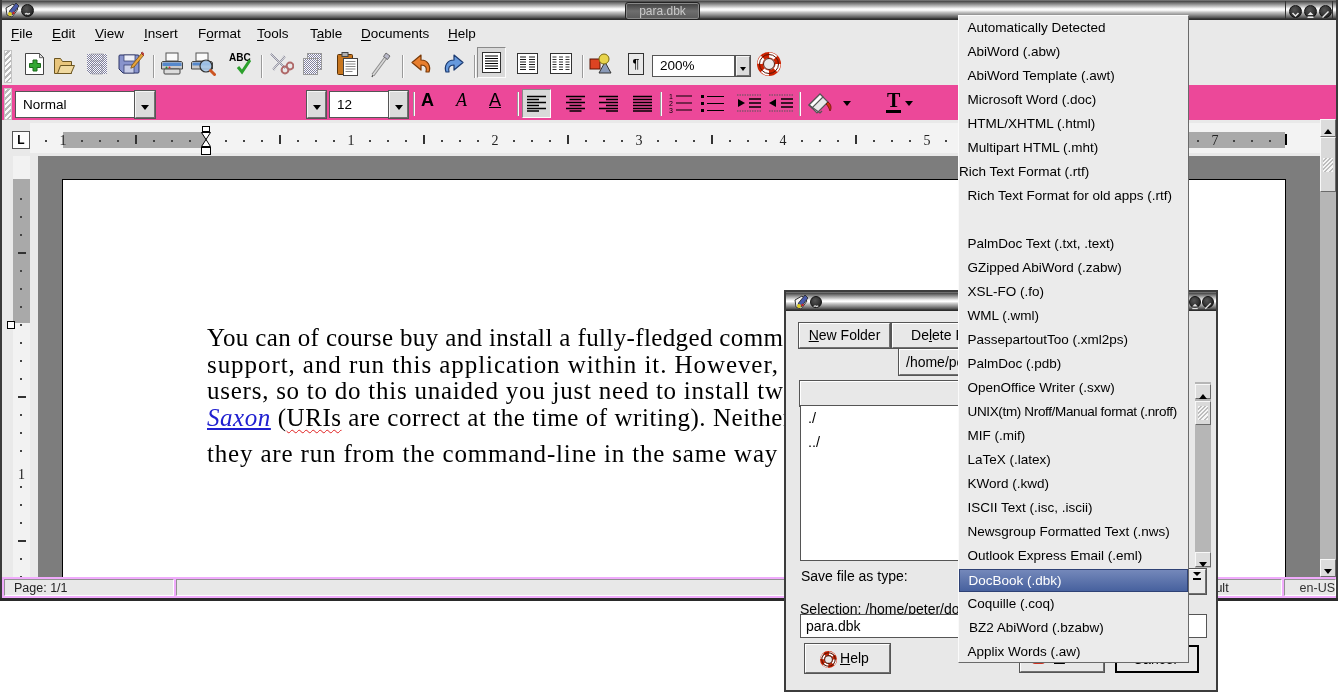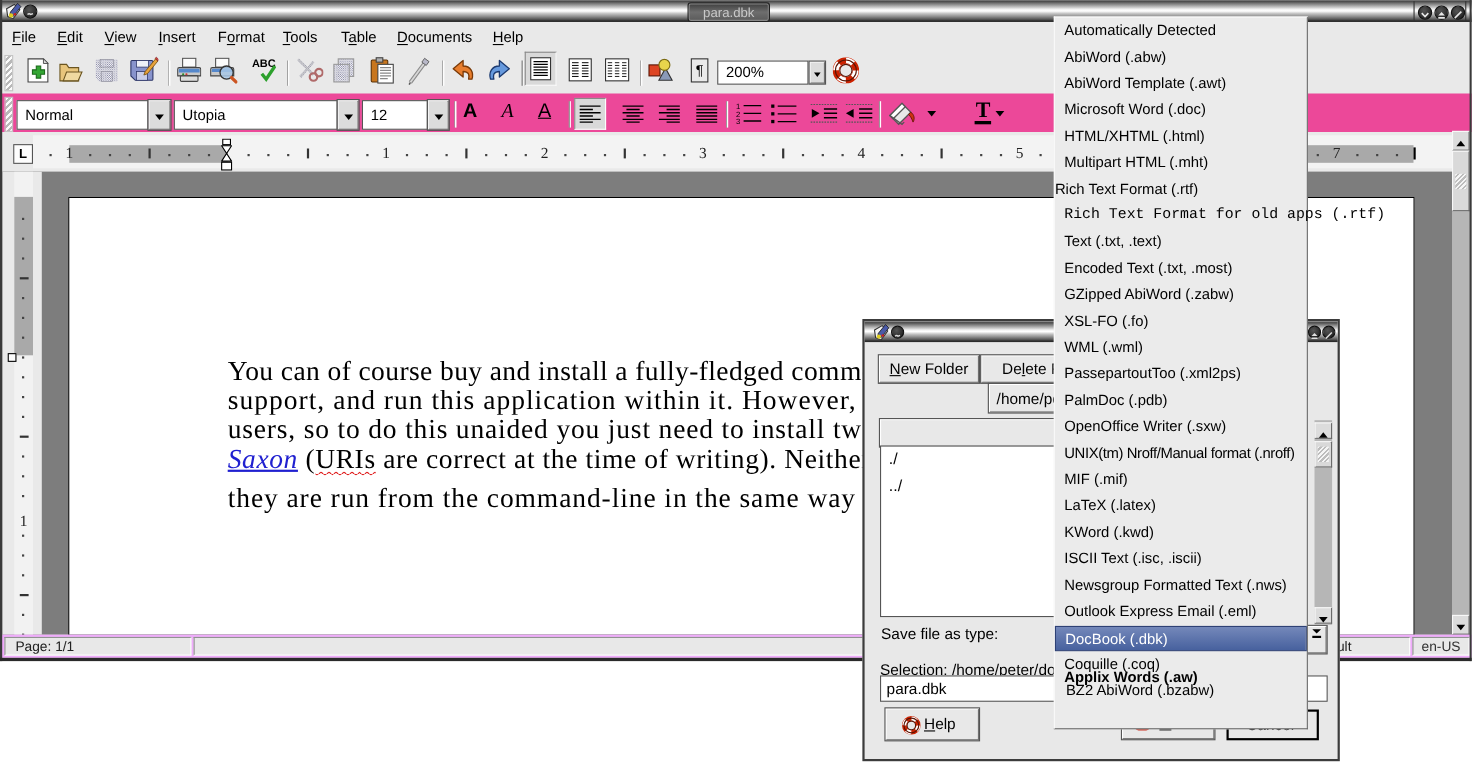--- a/index.html
+++ b/index.html
@@ -186,21 +186,20 @@
         <circle cx="12" cy="12" r="9" fill="none" stroke="#ffffff" stroke-width="5" stroke-dasharray="7 7.1" stroke-dashoffset="0"></circle>
         <circle cx="12" cy="12" r="9.5" fill="none" stroke="#5a1505" stroke-width="1"></circle>
         <circle cx="12" cy="12" r="5.5" fill="#e9e9e9" stroke="#5a1505" stroke-width="1"></circle>
       </svg>
   </div>
 
   <div class="abs" id="toolbar2" style="left:0;top:85px;width:1338px;height:35px;background:#ec4899;">
     <div class="abs handle" style="left:4px;top:3px;height:30px;"></div>
     <div class="abs white-field" style="left:15px;top:6px;width:120px;height:27px;font-size:13.5px;line-height:25px;padding-left:7px;">Normal</div>
     <div class="abs arrowbtn" style="left:135px;top:6px;width:20px;height:27px;line-height:25px;"><span class="tri-down" style="border-left-width:4px;border-right-width:4px;border-top-width:5px;"></span></div>
-    <div class="abs white-field" style="left:158px;top:6px;width:149px;height:27px;font-size:13.5px;line-height:25px;padding-left:7px;">Utopia</div>
     <div class="abs arrowbtn" style="left:307px;top:6px;width:19px;height:27px;line-height:25px;"><span class="tri-down" style="border-left-width:4px;border-right-width:4px;border-top-width:5px;"></span></div>
     <div class="abs white-field" style="left:329px;top:6px;width:60px;height:27px;font-size:13.5px;line-height:25px;padding-left:7px;">12</div>
     <div class="abs arrowbtn" style="left:389px;top:6px;width:19px;height:27px;line-height:25px;"><span class="tri-down" style="border-left-width:4px;border-right-width:4px;border-top-width:5px;"></span></div>
     <div class="abs tsep" style="left:413px;top:7px;height:24px;"></div>
     <div class="abs" style="left:421px;top:5px;font-size:18px;font-weight:bold;">A</div>
     <div class="abs" style="left:456px;top:5px;font-size:18px;font-style:italic;font-family:'Liberation Serif',serif;">A</div>
     <div class="abs" style="left:489px;top:5px;font-size:18px;text-decoration:underline;">A</div>
     <div class="abs tsep" style="left:517px;top:7px;height:24px;"></div>
     <div class="abs" style="left:522px;top:4px;width:29px;height:29px;background:#d9d9d9;border:1px solid;border-color:#8a8a8a #fcfcfc #fcfcfc #8a8a8a;box-sizing:border-box;"></div>
     <svg class="abs" style="left:526px;top:10px" width="21" height="17" viewBox="0 0 21 17">
@@ -405,21 +404,21 @@
   <div class="abs" id="vscroll" style="left:1320px;top:119px;width:16px;height:458px;background:#b6b6b6;">
     <div class="abs sbbtn" style="left:0;top:0;width:16px;height:18px;"><span class="tri-up" style="margin-top:6px;"></span></div>
     <div class="abs sbthumb" style="left:0;top:18px;width:16px;height:55px;"></div>
     <div class="abs sbbtn" style="left:0;top:440px;width:16px;height:18px;"><span class="tri-down" style="margin-top:7px;"></span></div>
   </div>
 
   <div class="abs" id="statusbar" style="left:0;top:577px;width:1338px;height:21px;background:#f0abfc;">
     <div class="abs sunken" style="left:4px;top:2px;width:170px;height:17px;font-size:12.5px;color:#222;line-height:16px;padding-left:9px;">Page: 1/1</div>
     <div class="abs sunken" style="left:176px;top:2px;width:899px;height:17px;"></div>
     <div class="abs sunken" style="left:1077px;top:2px;width:205px;height:17px;font-size:12.5px;color:#222;line-height:16px;padding-left:111px;box-sizing:border-box;">Default</div>
-    <div class="abs sunken" style="left:1284px;top:2px;width:52px;height:17px;font-size:12.5px;color:#333;line-height:16px;text-align:center;">en-US</div>
+    <div class="abs sunken" style="left:1284px;top:2px;width:52px;height:17px;font-size:12.5px;color:#333;line-height:16px;text-align:right;">en-US</div>
   </div>
 
   <div class="abs" style="left:0;top:0;width:2px;height:601px;background:#3a3a3a;"></div>
   <div class="abs" style="left:1336px;top:0;width:2px;height:601px;background:#3a3a3a;"></div>
   <div class="abs" style="left:0;top:598px;width:1338px;height:3px;background:#2a2a2a;"></div>
 </div>
 
 <div class="abs" id="dialog" style="left:784px;top:290px;width:434px;height:402px;background:#e8e8e8;border:2px solid #3c3c3c;box-sizing:border-box;">
   <div class="abs titlegrad" style="left:0;top:0;width:430px;height:19px;"></div>
   <div class="abs" style="left:6px;top:2px;width:16px;height:16px;" id="abiicon2"><svg width="17" height="17" viewBox="0 0 17 17">
@@ -487,33 +486,32 @@
 </div>
 
 <div class="abs" id="dropdown" style="left:958px;top:15px;width:231px;height:648px;background:#ebebeb;border:1px solid;border-color:#fafafa #6a6a6a #6a6a6a #fafafa;box-sizing:border-box;font-size:13.5px;">
     <div style="position: absolute; left: 0px; top: 0px; width: 229px; height: 24px; line-height: 24px; padding-left: 8.5px; box-sizing: border-box; white-space: nowrap;">Automatically Detected</div>
     <div style="position: absolute; left: 0px; top: 24px; width: 229px; height: 24px; line-height: 24px; padding-left: 8.5px; box-sizing: border-box; white-space: nowrap;">AbiWord (.abw)</div>
     <div style="position: absolute; left: 0px; top: 72px; width: 229px; height: 24px; line-height: 24px; padding-left: 8.5px; box-sizing: border-box; white-space: nowrap;">Microsoft Word (.doc)</div>
     <div style="position: absolute; left: 0px; top: 48px; width: 229px; height: 24px; line-height: 24px; padding-left: 8.5px; box-sizing: border-box; white-space: nowrap;">AbiWord Template (.awt)</div>
     <div style="position: absolute; left: 0px; top: 96px; width: 229px; height: 24px; line-height: 24px; padding-left: 8.5px; box-sizing: border-box; white-space: nowrap;">HTML/XHTML (.html)</div>
     <div style="position: absolute; left: 0px; top: 120px; width: 229px; height: 24px; line-height: 24px; padding-left: 8.5px; box-sizing: border-box; white-space: nowrap;">Multipart HTML (.mht)</div>
     <div style="position: absolute; left: 0px; top: 144px; width: 229px; height: 24px; line-height: 24px; padding-left: 0; box-sizing: border-box; white-space: nowrap;">Rich Text Format (.rtf)</div>
-    <div style="position: absolute; left: 0px; top: 168px; width: 185px; height: 24px; line-height: 24px; padding-left: 8.5px; box-sizing: border-box; white-space: nowrap; font-family: Liberation Mono, monospace;">Rich Text Format for old apps (.rtf)</div>
-    <div style="position: absolute; left: 0px; top: 192px; width: 229px; height: 24px; line-height: 24px; padding-left: 8.5px; box-sizing: border-box; white-space: nowrap;">Text (.txt, .text)</div>
-    <div style="position: absolute; left: 0px; top: 216px; width: 229px; height: 24px; line-height: 24px; padding-left: 8.5px; box-sizing: border-box; white-space: nowrap;">Encoded Text (.txt, .most)</div>
+    <div style="position: absolute; left: 0px; top: 168px; width: 185px; height: 24px; line-height: 24px; padding-left: 8.5px; box-sizing: border-box; white-space: nowrap;">Rich Text Format for old apps (.rtf)</div>
+    <div style="position: absolute; left: 0px; top: 216px; width: 229px; height: 24px; line-height: 24px; padding-left: 8.5px; box-sizing: border-box; white-space: nowrap;">PalmDoc Text (.txt, .text)</div>
     <div style="position: absolute; left: 0px; top: 240px; width: 229px; height: 24px; line-height: 24px; padding-left: 8.5px; box-sizing: border-box; white-space: nowrap;">GZipped AbiWord (.zabw)</div>
     <div style="position: absolute; left: 0px; top: 264px; width: 229px; height: 24px; line-height: 24px; padding-left: 8.5px; box-sizing: border-box; white-space: nowrap;">XSL-FO (.fo)</div>
     <div style="position: absolute; left: 0px; top: 288px; width: 229px; height: 24px; line-height: 24px; padding-left: 8.5px; box-sizing: border-box; white-space: nowrap;">WML (.wml)</div>
     <div style="position: absolute; left: 0px; top: 312px; width: 229px; height: 24px; line-height: 24px; padding-left: 8.5px; box-sizing: border-box; white-space: nowrap;">PassepartoutToo (.xml2ps)</div>
     <div style="position: absolute; left: 0px; top: 336px; width: 229px; height: 24px; line-height: 24px; padding-left: 8.5px; box-sizing: border-box; white-space: nowrap;">PalmDoc (.pdb)</div>
     <div style="position: absolute; left: 0px; top: 360px; width: 229px; height: 24px; line-height: 24px; padding-left: 8.5px; box-sizing: border-box; white-space: nowrap;">OpenOffice Writer (.sxw)</div>
     <div style="position: absolute; left: 0px; top: 384px; width: 229px; height: 24px; line-height: 24px; padding-left: 8.5px; box-sizing: border-box; white-space: nowrap; letter-spacing: -0.35px;">UNIX(tm) Nroff/Manual format (.nroff)</div>
     <div style="position: absolute; left: 0px; top: 408px; width: 229px; height: 24px; line-height: 24px; padding-left: 8.5px; box-sizing: border-box; white-space: nowrap;">MIF (.mif)</div>
     <div style="position: absolute; left: 0px; top: 432px; width: 229px; height: 24px; line-height: 24px; padding-left: 8.5px; box-sizing: border-box; white-space: nowrap;">LaTeX (.latex)</div>
     <div style="position: absolute; left: 0px; top: 456px; width: 229px; height: 24px; line-height: 24px; padding-left: 8.5px; box-sizing: border-box; white-space: nowrap;">KWord (.kwd)</div>
     <div style="position: absolute; left: 0px; top: 480px; width: 229px; height: 24px; line-height: 24px; padding-left: 8.5px; box-sizing: border-box; white-space: nowrap;">ISCII Text (.isc, .iscii)</div>
     <div style="position: absolute; left: 0px; top: 504px; width: 229px; height: 24px; line-height: 24px; padding-left: 8.5px; box-sizing: border-box; white-space: nowrap;">Newsgroup Formatted Text (.nws)</div>
     <div style="position: absolute; left: 0px; top: 528px; width: 229px; height: 24px; line-height: 24px; padding-left: 8.5px; box-sizing: border-box; white-space: nowrap;">Outlook Express Email (.eml)</div>
     <div style="position: absolute; left: 0px; top: 553px; width: 229px; height: 23px; line-height: 21px; padding-left: 8.5px; box-sizing: border-box; white-space: nowrap; background: linear-gradient(rgb(116, 136, 186), rgb(71, 97, 158)); border: 1px solid rgb(46, 65, 117); color: rgb(255, 255, 255);">DocBook (.dbk)</div>
     <div style="position: absolute; left: 0px; top: 576px; width: 229px; height: 24px; line-height: 24px; padding-left: 8.5px; box-sizing: border-box; white-space: nowrap;">Coquille (.coq)</div>
     <div style="position: absolute; left: 0px; top: 600px; width: 268px; height: 24px; line-height: 24px; padding-left: 10px; box-sizing: border-box; white-space: nowrap;">BZ2 AbiWord (.bzabw)</div>
-    <div style="position: absolute; left: 0px; top: 588px; width: 229px; height: 24px; line-height: 24px; padding-left: 8.5px; box-sizing: border-box; white-space: nowrap; font-weight: bold;">Applix Words (.aw)</div>
+    <div style="position: absolute; left: 0px; top: 624px; width: 229px; height: 24px; line-height: 24px; padding-left: 8.5px; box-sizing: border-box; white-space: nowrap;">Applix Words (.aw)</div>
   </div>
 
 </body></html>

